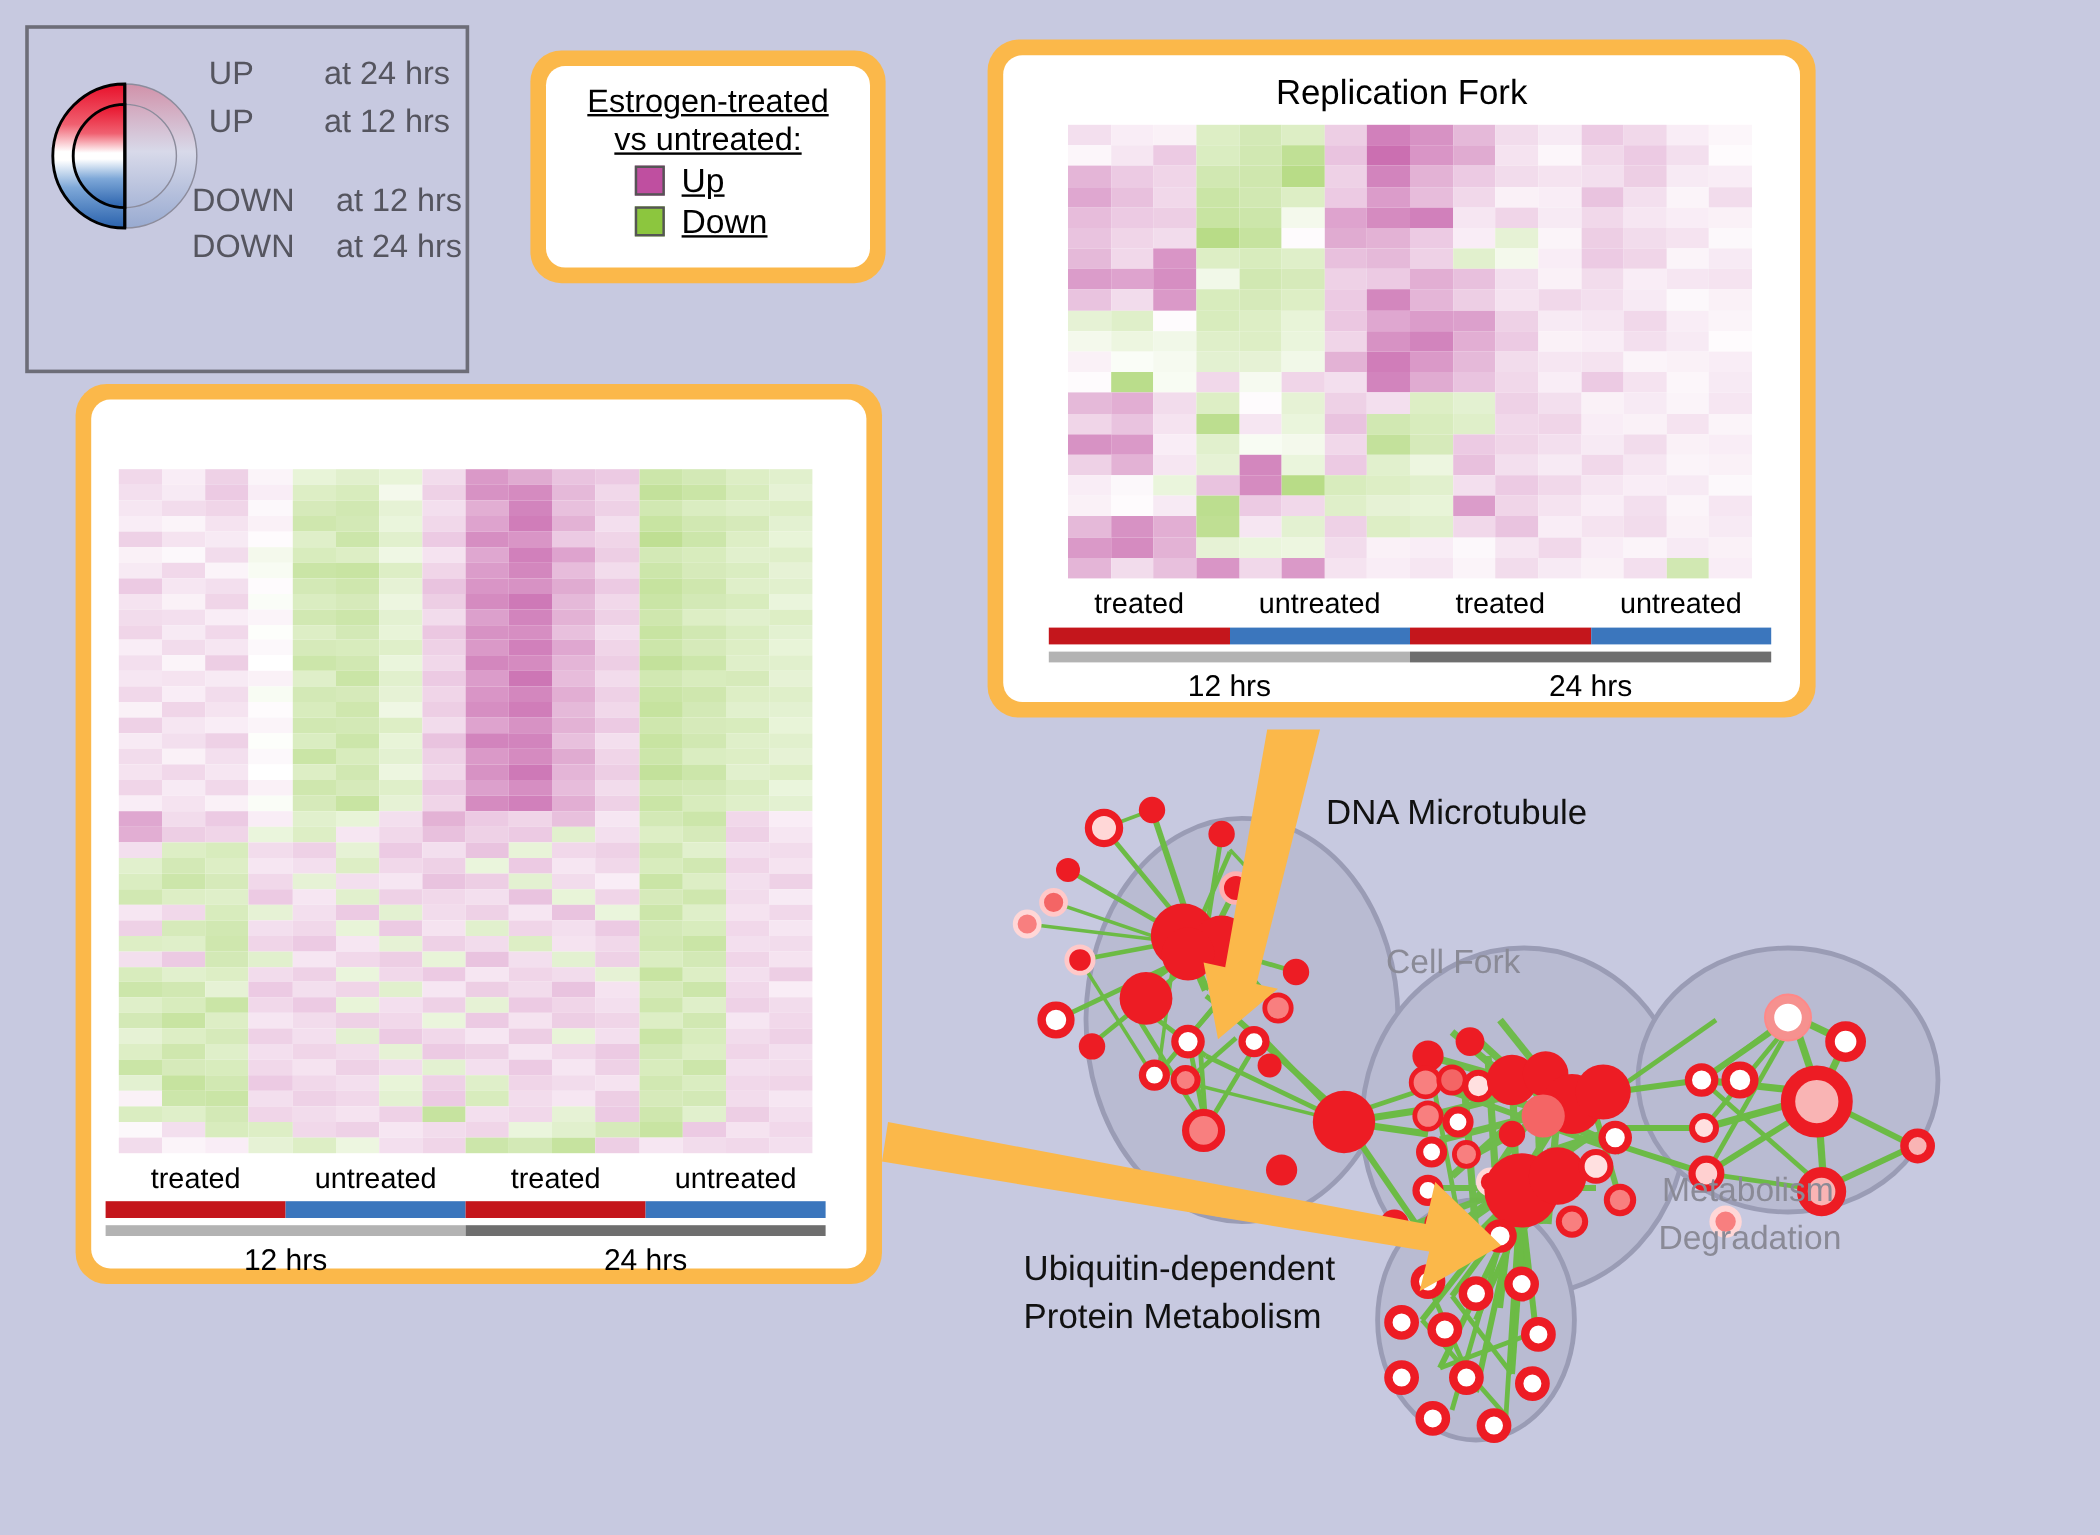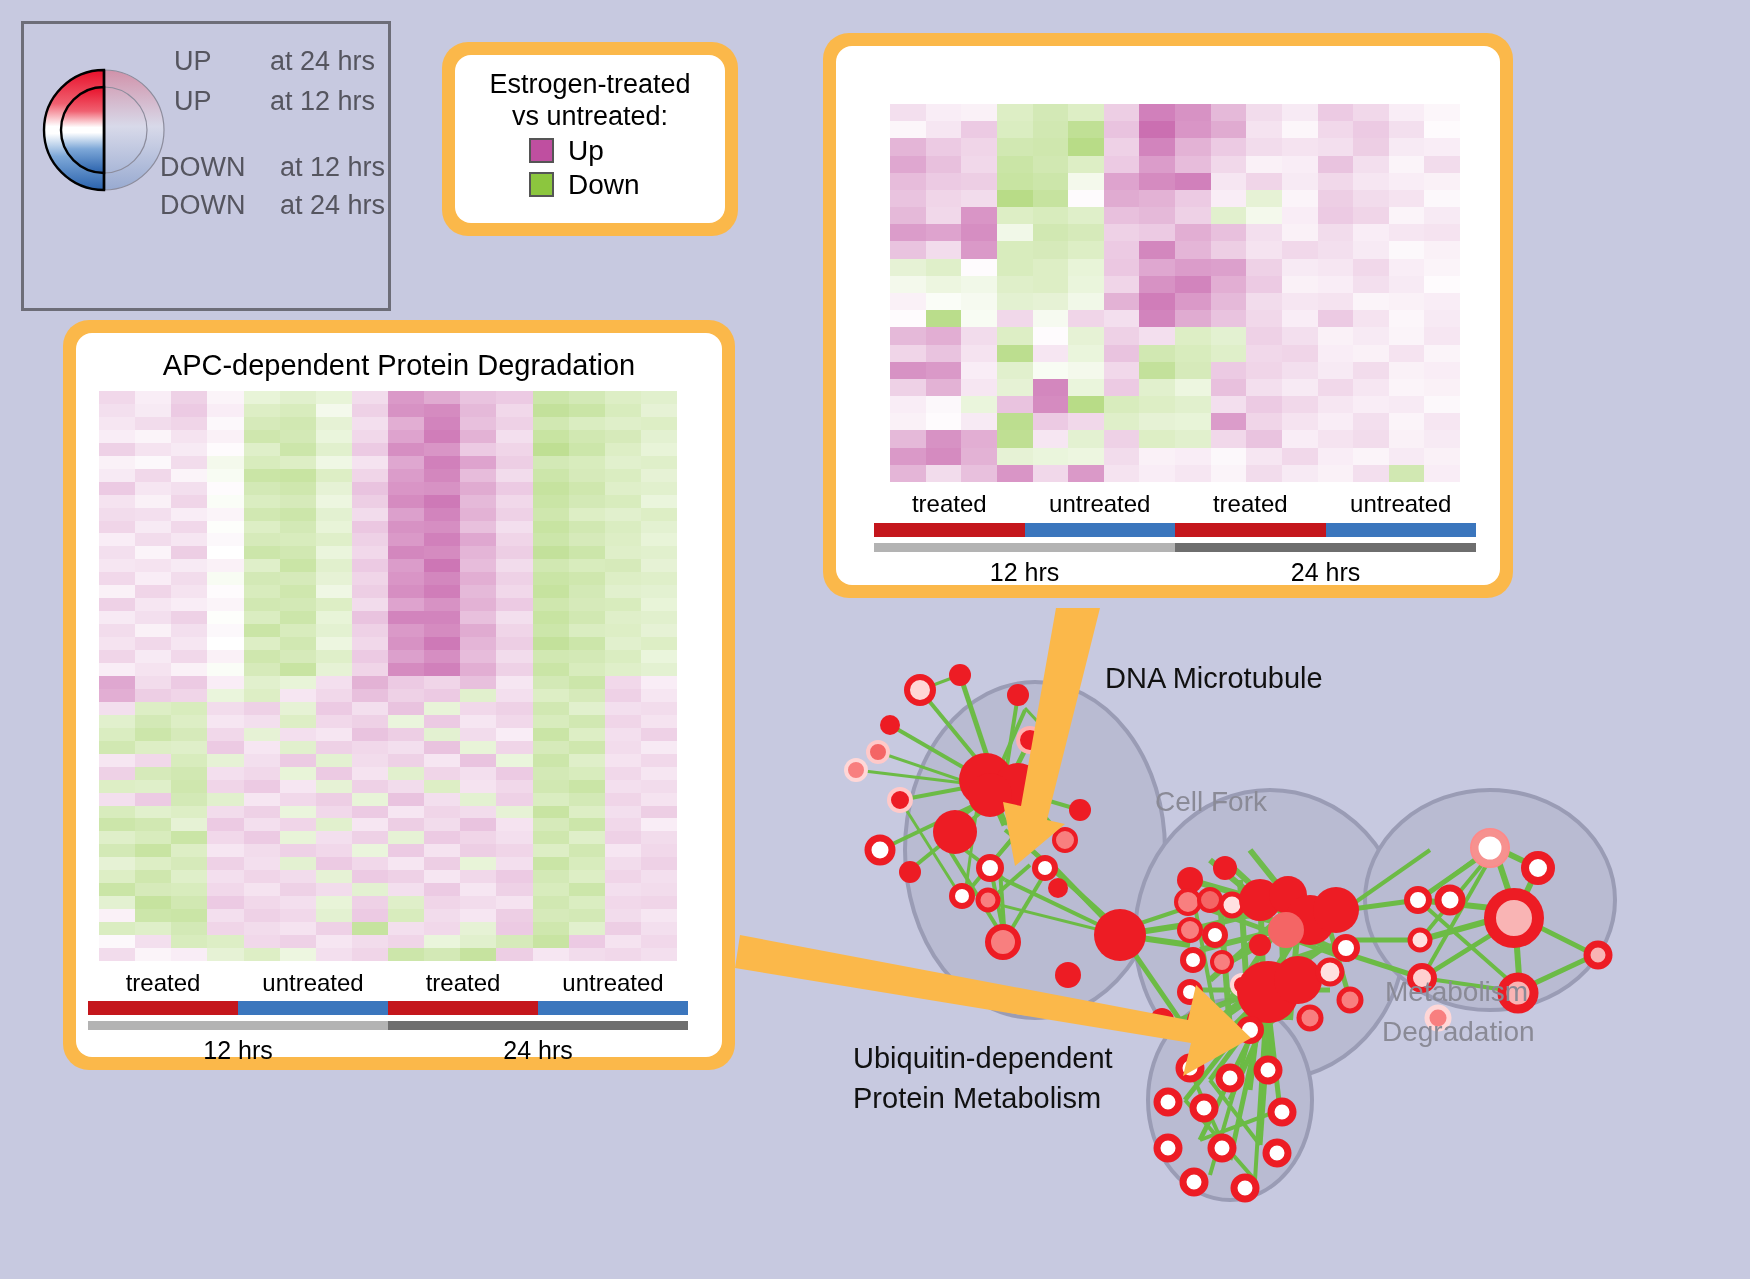--- a/index.html
+++ b/index.html
@@ -46,21 +46,21 @@
     font-family:"Liberation Sans", sans-serif;
   }
   .key-bottom{
     position:absolute;left:0;right:0;top:208px;
     text-align:center;
     font-size:27px;color:#55555f;
     line-height:1.25;
     font-family:"Liberation Sans", sans-serif;
   }
   
-  #legend-card{ left:442px; top:42px; width:296px; height:194px; }
+  #legend-card{ left:442px; top:42px; width:296px; height:194px;text-decoration:underline; }
   #legend-card .panel-inner{ padding:14px 10px 8px 10px; }
   .legend-head{
     text-align:center;font-size:27px;color:#000;line-height:1.18;
     font-family:"Liberation Sans", sans-serif;
   }
   .legend-item{display:flex;align-items:center;gap:14px;margin-left:64px;margin-top:2px;}
   .legend-swatch{width:25px;height:25px;border:2px solid #555;box-sizing:border-box;}
   .legend-label{font-size:28px;color:#000;font-family:"Liberation Sans", sans-serif;}
   
   #panel-replication{ left:823px; top:33px; width:690px; height:565px; }
@@ -150,20 +150,21 @@
     </div>
     <div class="legend-item">
       <span class="legend-swatch" style="background:#8cc63e"></span>
       <span class="legend-label">Down</span>
     </div>
   </div>
 </div>
 
 <div class="panel" id="panel-replication">
   <div class="panel-inner">
+    <div class="panel-title" style="padding-top:16px;">Replication Fork</div>
 
     <div class="hm-wrap" id="hm-rep" style="left:54px;top:58px;width:570px;height:378px;">
       <div class="hm" id="hm-rep-grid" style="grid-template-columns: repeat(16, 1fr); grid-template-rows: repeat(22, 1fr);">
           <div style="background: rgb(243, 223, 238);"></div>
           <div style="background: rgb(249, 237, 246);"></div>
           <div style="background: rgb(250, 241, 247);"></div>
           <div style="background: rgb(221, 238, 197);"></div>
           <div style="background: rgb(211, 233, 182);"></div>
           <div style="background: rgb(221, 238, 197);"></div>
           <div style="background: rgb(237, 206, 228);"></div>
@@ -536,21 +537,20 @@
 
     <div class="time-labels" style="left:38px;top:512px;width:602px;">
       <span>12 hrs</span>
       <span>24 hrs</span>
     </div>
   </div>
 </div>
 
 <div class="panel" id="panel-apc">
   <div class="panel-inner">
-    <div class="panel-title" style="padding-top:16px;">APC-dependent Protein Degradation</div>
 
     <div class="hm-wrap" id="hm-apc" style="left:23px;top:58px;width:578px;height:570px;">
       <div class="hm" id="hm-apc-grid" style="grid-template-columns: repeat(16, 1fr); grid-template-rows: repeat(44, 1fr);">
           <div style="background: rgb(241, 216, 234);"></div>
           <div style="background: rgb(249, 237, 246);"></div>
           <div style="background: rgb(238, 209, 230);"></div>
           <div style="background: rgb(251, 244, 249);"></div>
           <div style="background: rgb(232, 244, 216);"></div>
           <div style="background: rgb(225, 240, 205);"></div>
           <div style="background: rgb(232, 244, 216);"></div>

